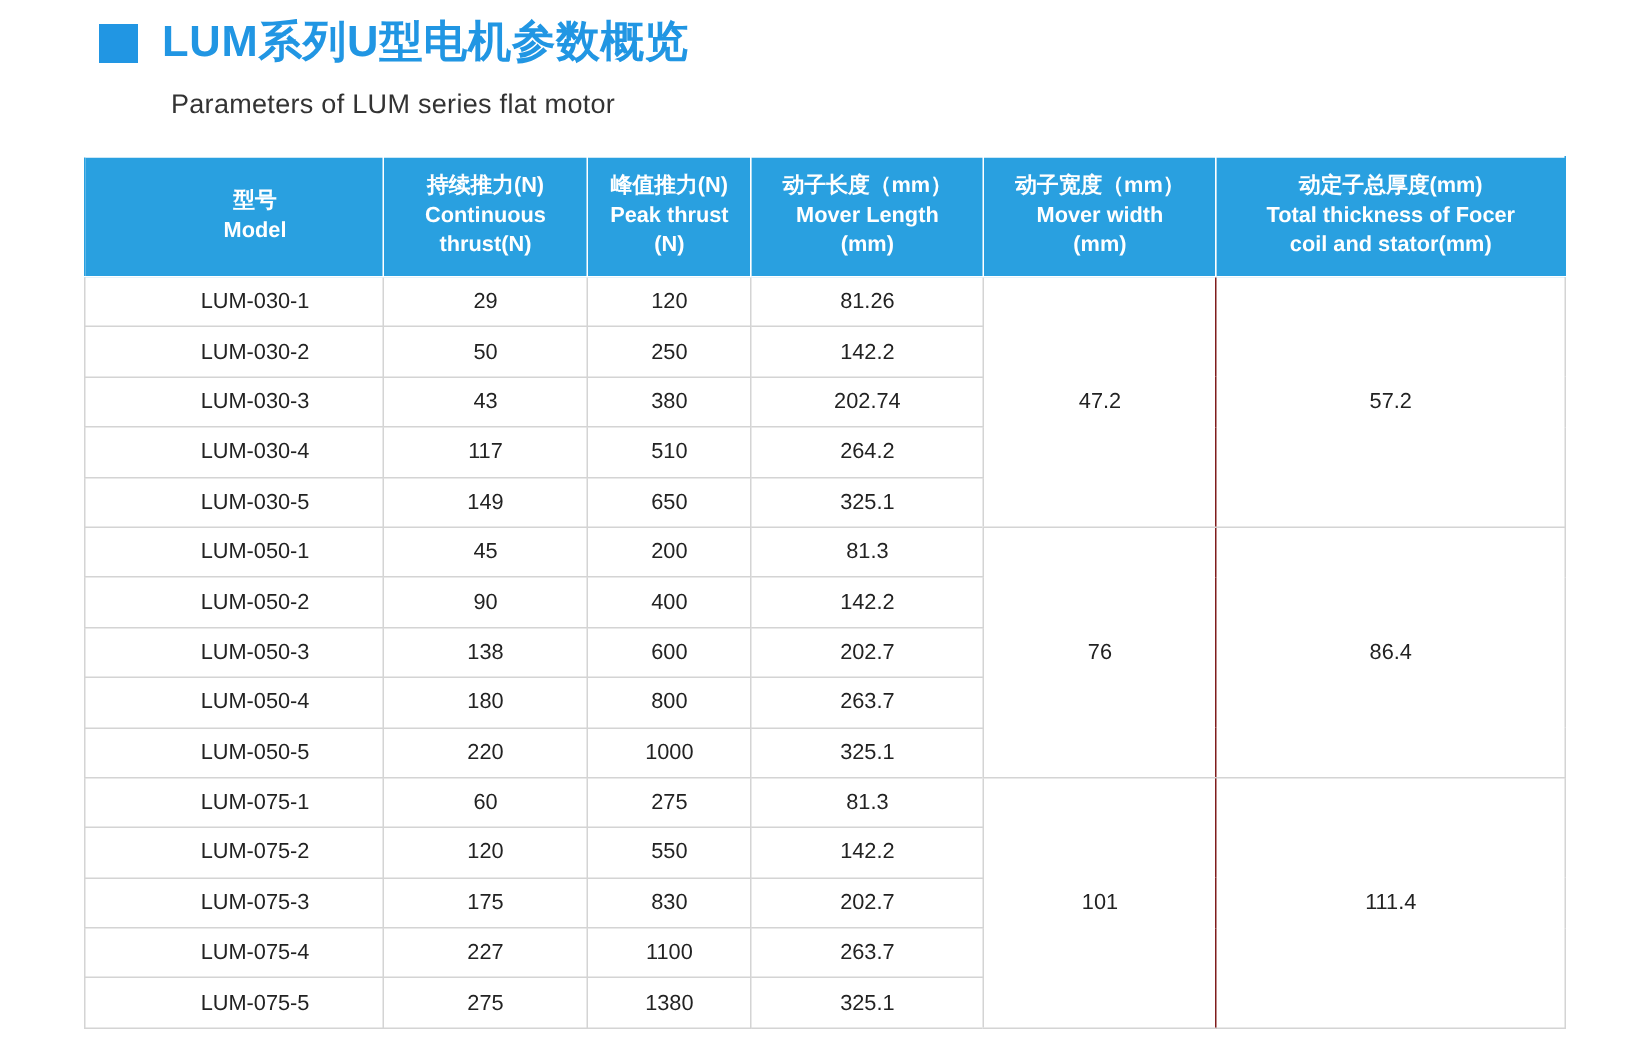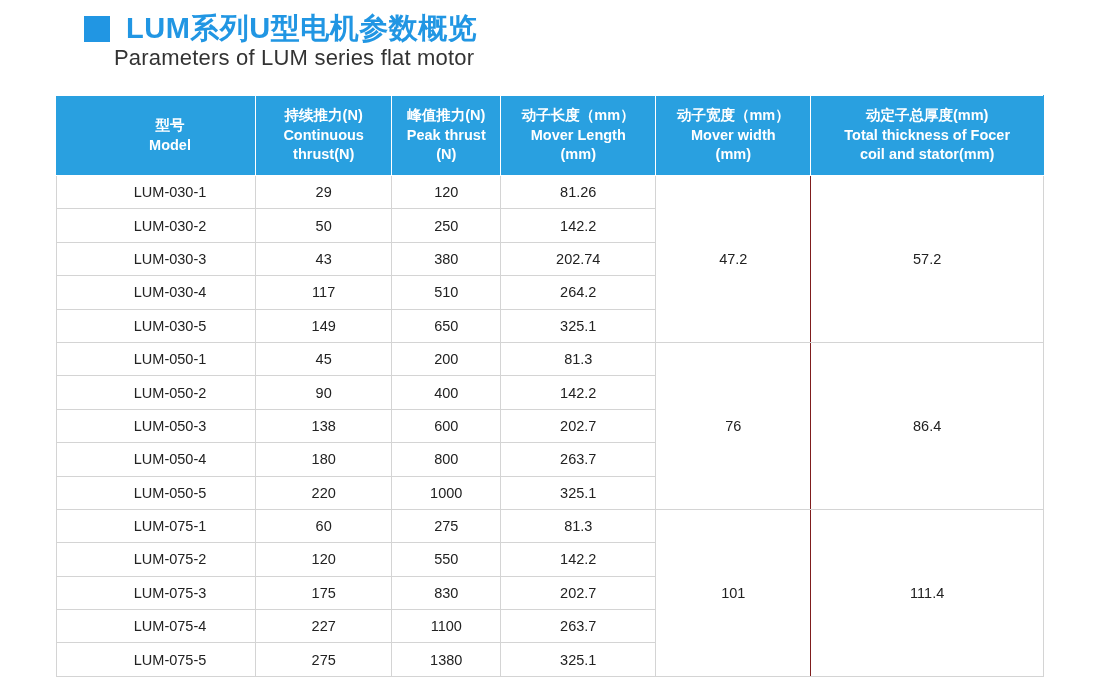--- a/index.html
+++ b/index.html
@@ -17,43 +17,43 @@
     height: 700px;
     overflow: hidden;
   }
   
   .header {
     padding: 14px 0 0 0;
   }
   .title-row {
     display: flex;
     align-items: center;
-    padding-left: 84px;
+    padding-left: 66px;
   }
   .title-mark {
     width: 26px;
     height: 26px;
     background: #2196e3;
     margin-right: 16px;
     flex: none;
   }
   .title-cn {
     color: #2196e3;
     font-size: 29px;
     font-weight: bold;
     letter-spacing: 0.5px;
     line-height: 1;
     white-space: nowrap;
   }
   .title-en {
     color: #333333;
-    font-size: 22px;
+    font-size: 18px;
     text-align: left;
     padding-left: 114px;
-    margin-top: 2px;
+    margin-top: 16px;
     letter-spacing: 0.2px;
     white-space: nowrap;
   }
   
   .table-wrap {
     margin: 24px 0 0 0;
     padding: 0 56px;
   }
   table {
     border-collapse: collapse;

